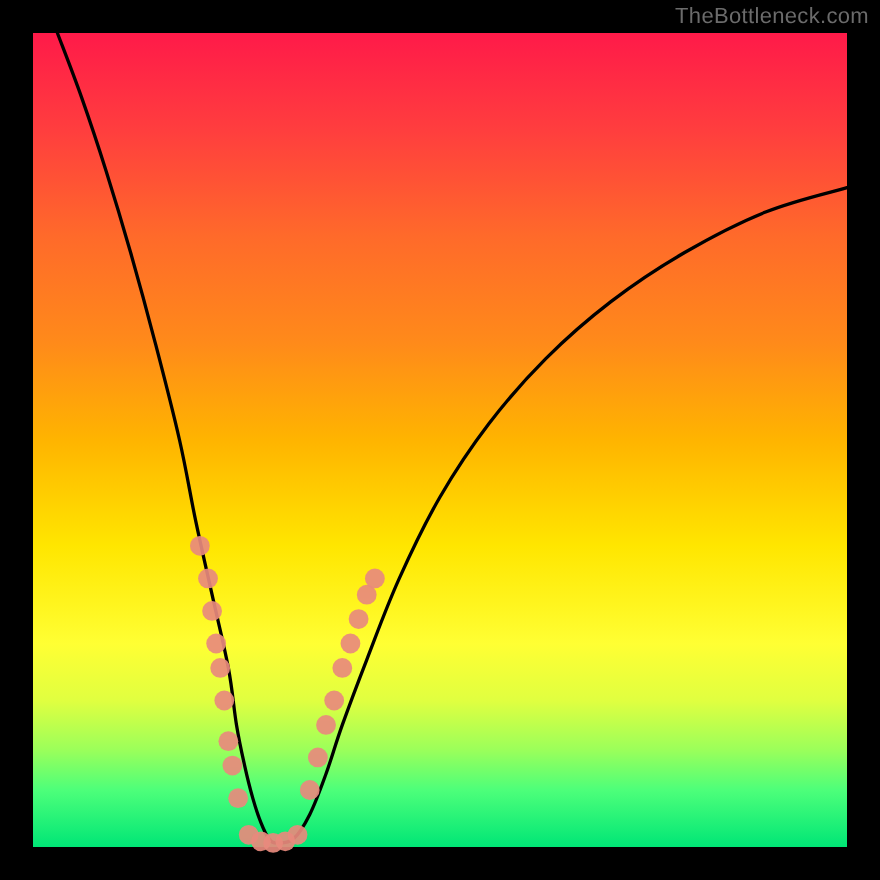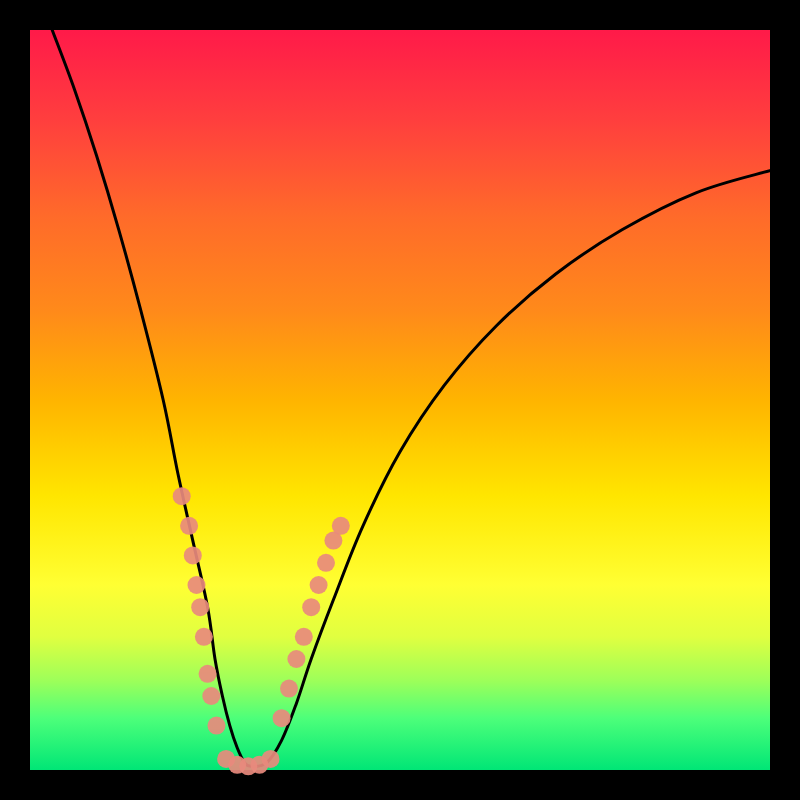--- a/index.html
+++ b/index.html
@@ -75,13 +75,14 @@
         <circle cx="259.00" cy="658.60" r="9" fill="#e88a7d" fill-opacity="0.92"></circle>
         <circle cx="266.40" cy="629.00" r="9" fill="#e88a7d" fill-opacity="0.92"></circle>
         <circle cx="273.80" cy="606.80" r="9" fill="#e88a7d" fill-opacity="0.92"></circle>
         <circle cx="281.20" cy="577.20" r="9" fill="#e88a7d" fill-opacity="0.92"></circle>
         <circle cx="288.60" cy="555.00" r="9" fill="#e88a7d" fill-opacity="0.92"></circle>
         <circle cx="296.00" cy="532.80" r="9" fill="#e88a7d" fill-opacity="0.92"></circle>
         <circle cx="303.40" cy="510.60" r="9" fill="#e88a7d" fill-opacity="0.92"></circle>
         <circle cx="310.80" cy="495.80" r="9" fill="#e88a7d" fill-opacity="0.92"></circle>
       </g>
   </svg>
+  <div class="watermark">TheBottleneck.com</div>
 </div>
 
 </body></html>

